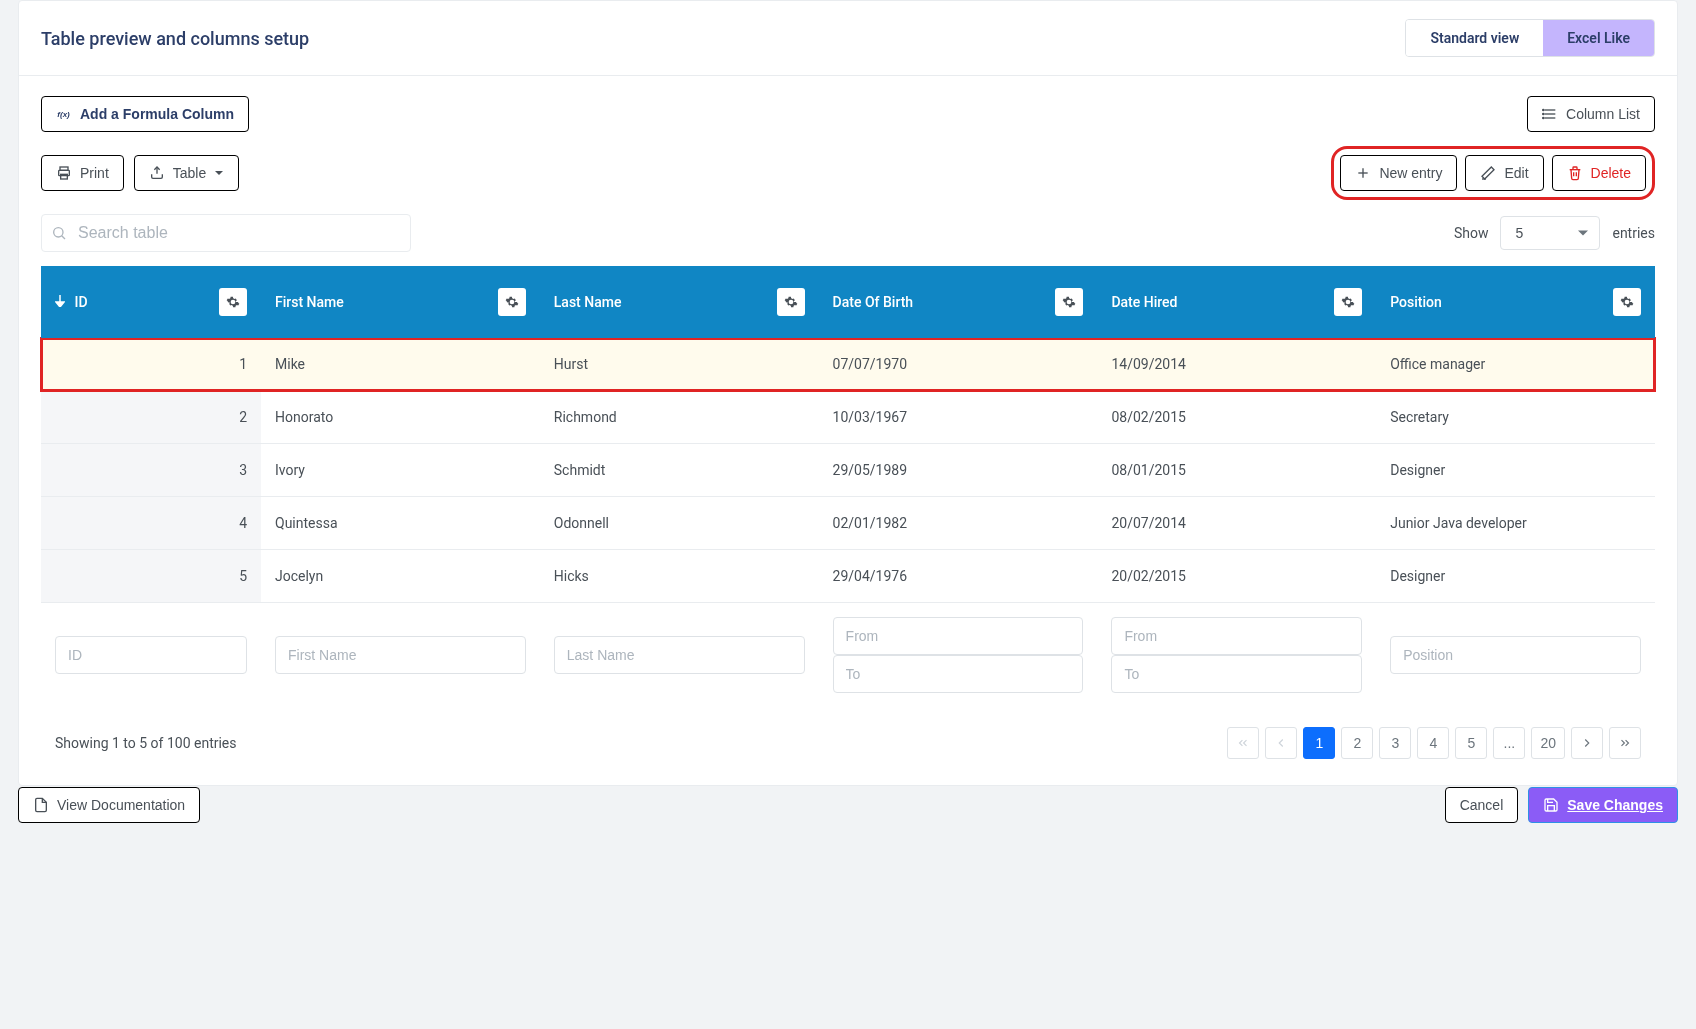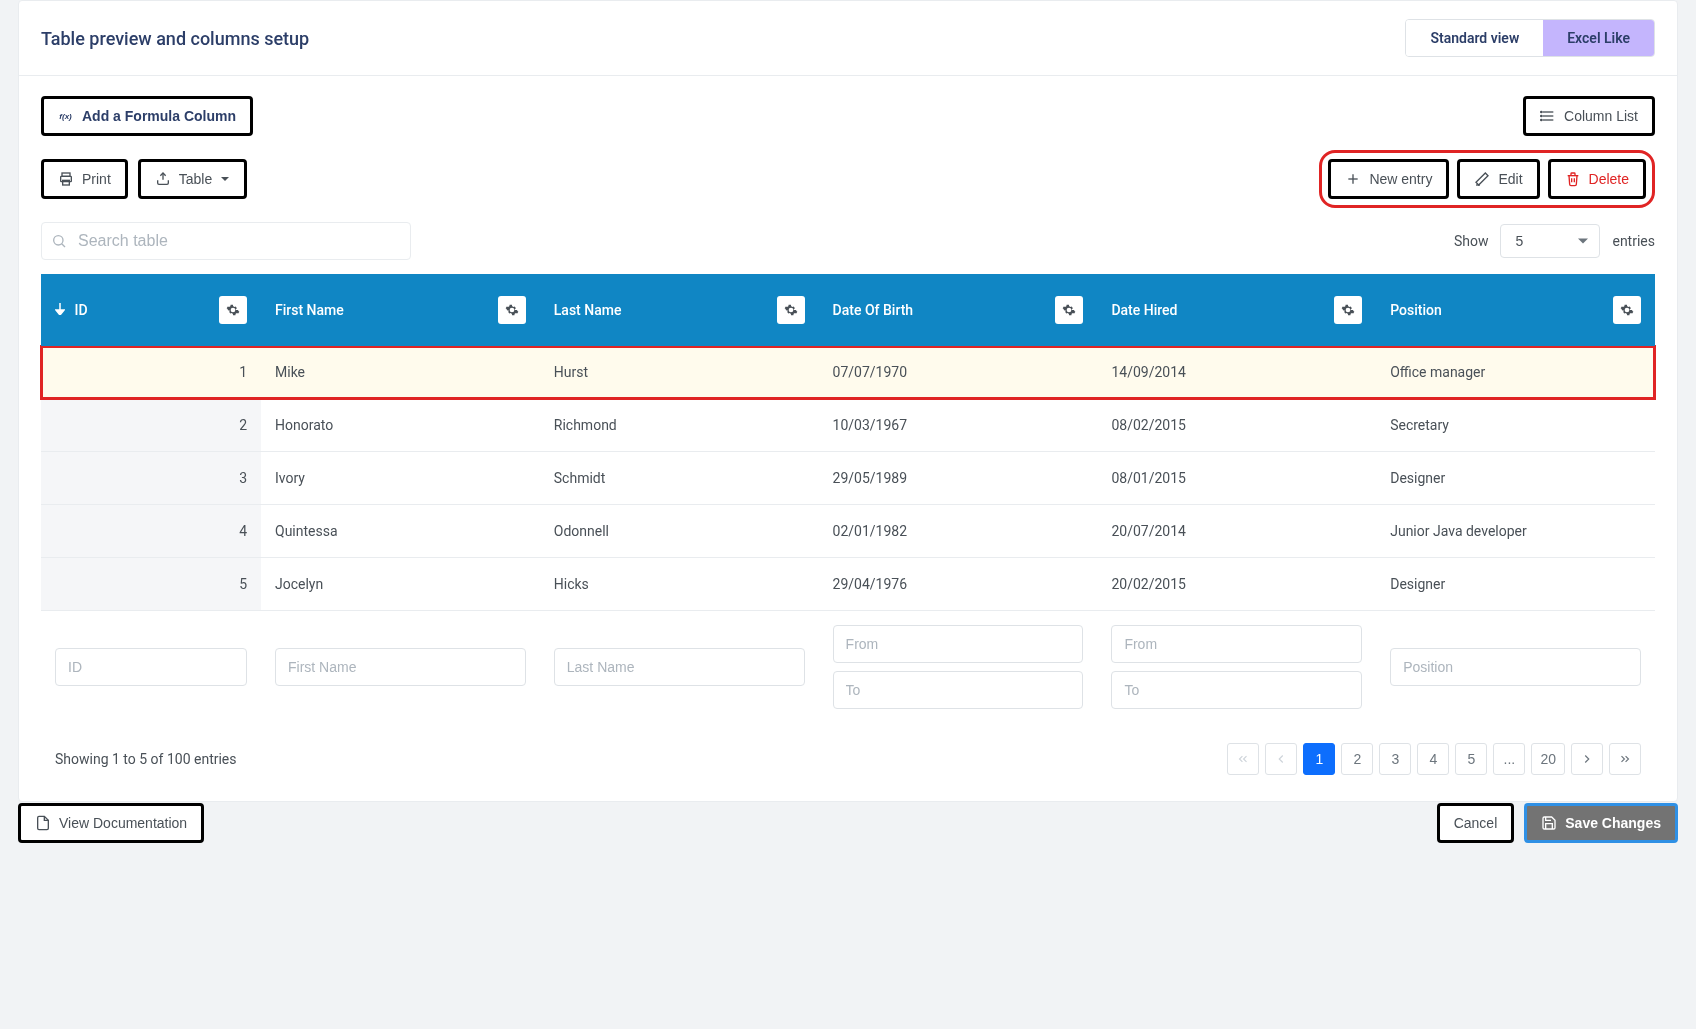--- a/index.html
+++ b/index.html
@@ -6,21 +6,21 @@
 body { font-family: -apple-system, BlinkMacSystemFont, "Segoe UI", Roboto, sans-serif; background: #f1f3f5; color: #495057; font-size: 14px; }
 .page { background: #f1f3f5; min-height: 1029px; padding: 0; }
 .card { background: #fff; margin: 0 18px; border-radius: 4px; border: 1px solid #e9ecef; }
 .card-header { display: flex; align-items: center; justify-content: space-between; padding: 18px 22px; border-bottom: 1px solid #e9ecef; }
 .card-title { font-size: 18px; color: #2c3e68; font-weight: 500; }
 .view-toggle { display: flex; border: 1px solid #dee2e6; border-radius: 4px; overflow: hidden; justify-content: center; }
 .view-toggle .opt { padding: 10px 24px; font-size: 14px; color: #2c3e68; font-weight: 600; cursor: pointer; background: #fff; }
 .view-toggle .opt.inactive { background: #c4b5fd; color: #2c3e68; }
 .card-body { padding: 20px 22px; }
 .toolbar-row { display: flex; align-items: center; justify-content: space-between; gap: 10px; flex-wrap: wrap; }
-.btn { display: inline-flex; align-items: center; gap: 8px; padding: 9px 14px; border: 3px solid #000000; border-radius: 4px; background: #fff; color: #495057; font-size: 14px; cursor: pointer; font-weight: 500; }
+.btn { display: inline-flex; align-items: center; gap: 8px; padding: 9px 14px; border: 1px solid #000000; border-radius: 4px; background: #fff; color: #495057; font-size: 14px; cursor: pointer; font-weight: 500; }
 .btn .icon { display: inline-flex; }
 .btn-blue-text { color: #2c3e68; font-weight: 600; }
 .btn-group { display: flex; gap: 10px; align-items: center; }
 .highlight-box { border: 3px solid #e02424; border-radius: 16px; padding: 6px; display: flex; gap: 8px; }
 .btn-danger { color: #e02424; }
 .search-wrap { margin-top: 14px; display: flex; justify-content: space-between; align-items: center; flex-wrap: wrap; gap: 10px; }
 .search-input { position: relative; width: 370px; }
 .search-input input { width: 100%; padding: 9px 12px 9px 36px; border: 1px solid #e9ecef; border-radius: 4px; font-size: 16px; color: #495057; }
 .search-input input::placeholder { color: #adb5bd; }
 .search-input .sicon { position: absolute; left: 10px; top: 50%; transform: translateY(-50%); color: #adb5bd; }
@@ -38,31 +38,31 @@
 .sort-icon { margin-right: 6px; }
 .data-table tbody td { padding: 18px 14px; border-bottom: 1px solid #e9ecef; color: #495057; font-size: 14px; }
 .data-table tbody tr.selected { background: #fffbed; outline: 3px solid #e02424; outline-offset: -2px; }
 .data-table .col-id { text-align: right; width: 220px; background: #f5f6f8; }
 .data-table tbody tr.selected .col-id { background: #fffbed; }
 .data-table thead .col-id { background: #1086c4; }
 
 .filter-row td { padding: 14px; background: #fff; border-bottom: none; vertical-align: middle; }
 .filter-input { width: 100%; padding: 10px 12px; border: 1px solid #dee2e6; border-radius: 4px; font-size: 14px; }
 .filter-input::placeholder { color: #adb5bd; }
-.filter-stack { display: flex; flex-direction: column; gap: 8px; }
+.filter-stack { display: flex; flex-direction: column; gap: 0; }
 
 .table-footer { display: flex; justify-content: space-between; align-items: center; margin-top: 20px; padding: 0 14px 6px; }
 .footer-info { color: #495057; font-size: 14px; }
 .pagination { display: flex; gap: 6px; }
 .pg-btn { min-width: 32px; height: 32px; padding: 0 8px; border: 1px solid #dee2e6; border-radius: 3px; background: #fff; color: #6c757d; display: flex; align-items: center; justify-content: center; cursor: pointer; font-size: 14px; }
 .pg-btn.active { background: #0d6efd; color: #fff; border-color: #0d6efd; }
 .pg-btn.disabled { color: #ced4da; cursor: default; }
 
 .bottom-bar { display: flex; justify-content: space-between; align-items: center; padding: 1px 18px 20px; }
-.btn-primary { background: #737373; color: #fff; border-color: #2f90e5; font-weight: 600; }
+.btn-primary { background: #8b5cf6; color: #fff; border-color: #2f90e5; font-weight: 600; text-decoration: underline; }
 .icon svg { display: block; }
 </style>
 </head>
 <body>
 
 <div class="page">
   <div class="card">
     <div class="card-header">
       <div class="card-title">Table preview and columns setup</div>
       <div class="view-toggle">

